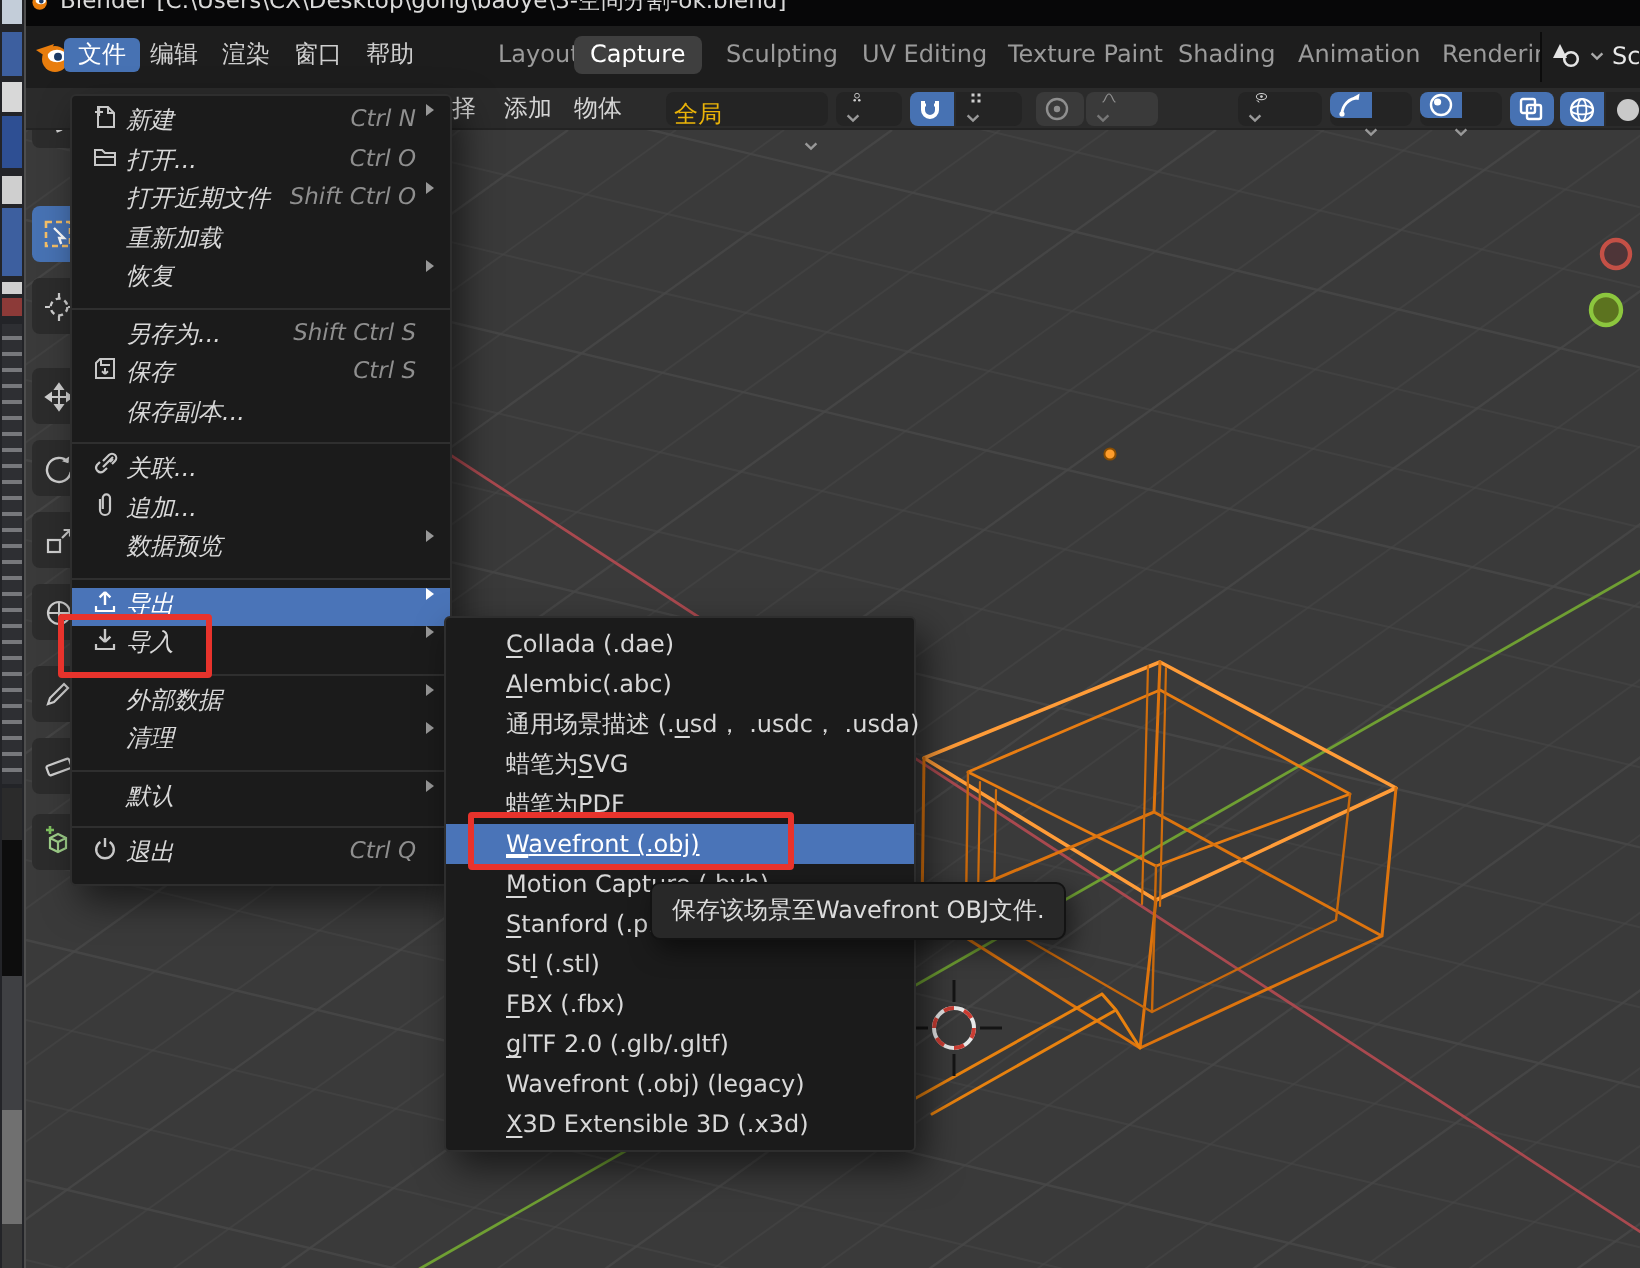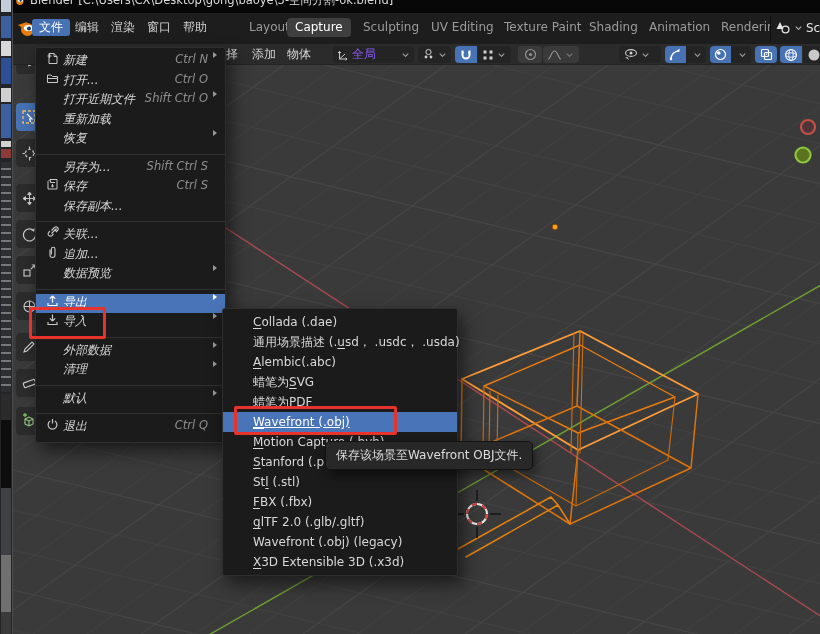--- a/index.html
+++ b/index.html
@@ -16,21 +16,21 @@
   .menu-item{position:absolute;top:6px;height:17px;line-height:17px;padding:0 7px;border-radius:3px;color:#cfcfcf;font-size:12px;}
   .menu-item.active{background:#4772b3;color:#fff;}
   .ws-tab{position:absolute;top:5px;height:19px;line-height:19px;padding:0 8px;border-radius:4px;color:#9b9b9b;font-size:12px;white-space:nowrap;}
   .ws-tab.active{background:#3f3f3f;color:#fff;}
   #tabs-clip{position:absolute;left:0;top:0;width:757px;height:31px;overflow:hidden;}
   #mb-divider{position:absolute;left:757px;top:3px;width:1px;height:25px;background:#0c0c0c;}
   #scene-widget{position:absolute;left:762px;top:5px;height:19px;display:flex;align-items:center;gap:3px;color:#e8e8e8;}
   
   #toolheader{left:13px;top:44px;width:807px;height:21px;background:#2b2b2b;z-index:15;border-bottom:1px solid #232323;box-sizing:border-box;}
   .th-label{position:absolute;top:3px;height:15px;line-height:15px;color:#d4d4d4;font-size:12px;white-space:nowrap;}
-  .hw{position:absolute;top:2px;height:17px;background:#242424;border-radius:4px;display:flex;align-items:center;padding:0 4px;gap:3px;box-sizing:border-box;color:#8b5cf6;}
+  .hw{position:absolute;top:2px;height:17px;background:#242424;border-radius:4px;display:flex;padding:0 4px;gap:3px;box-sizing:border-box;color:#eab308;flex-direction:column;}
   .hw.blue{background:#4772b3;}
   .hw.lt{background:#3a3a3a;}
   .chev{width:9px;height:8px;flex:0 0 auto;}
   
   #strip{left:0;top:0;width:13px;height:634px;background:#232428;z-index:40;border-right:1px solid #4e4e4e;box-sizing:border-box;}
   #strip .fr{position:absolute;left:1px;width:10px;}
   
   .tool-btn{position:absolute;left:16px;width:26px;height:28px;background:#2c2c2c;border-radius:4px;z-index:5;
             display:flex;align-items:center;justify-content:center;}
   .tool-btn.active{background:#4772b3;}
@@ -506,24 +506,24 @@
     <span class="msc">Ctrl Q</span>
       <span class="mar off"></span>
   </div>
 </div>
 
 <div id="export-menu" class="abs popup">
   <div class="si">
       <span class="slb"><u>C</u>ollada (.dae)</span>
     </div>
   <div class="si">
+      <span class="slb"><u>A</u>lembic(.abc)</span>
+    </div>
+  <div class="si">
       <span class="slb">通用场景描述 (.<u>u</u>sd， .usdc， .usda)</span>
-    </div>
-  <div class="si">
-      <span class="slb"><u>A</u>lembic(.abc)</span>
     </div>
   <div class="si">
       <span class="slb">蜡笔为<u>S</u>VG</span>
     </div>
   <div class="si">
       <span class="slb">蜡笔为PDF</span>
     </div>
   <div class="si hl">
       <span class="slb"><u>W</u>avefront (.obj)</span>
     </div>

